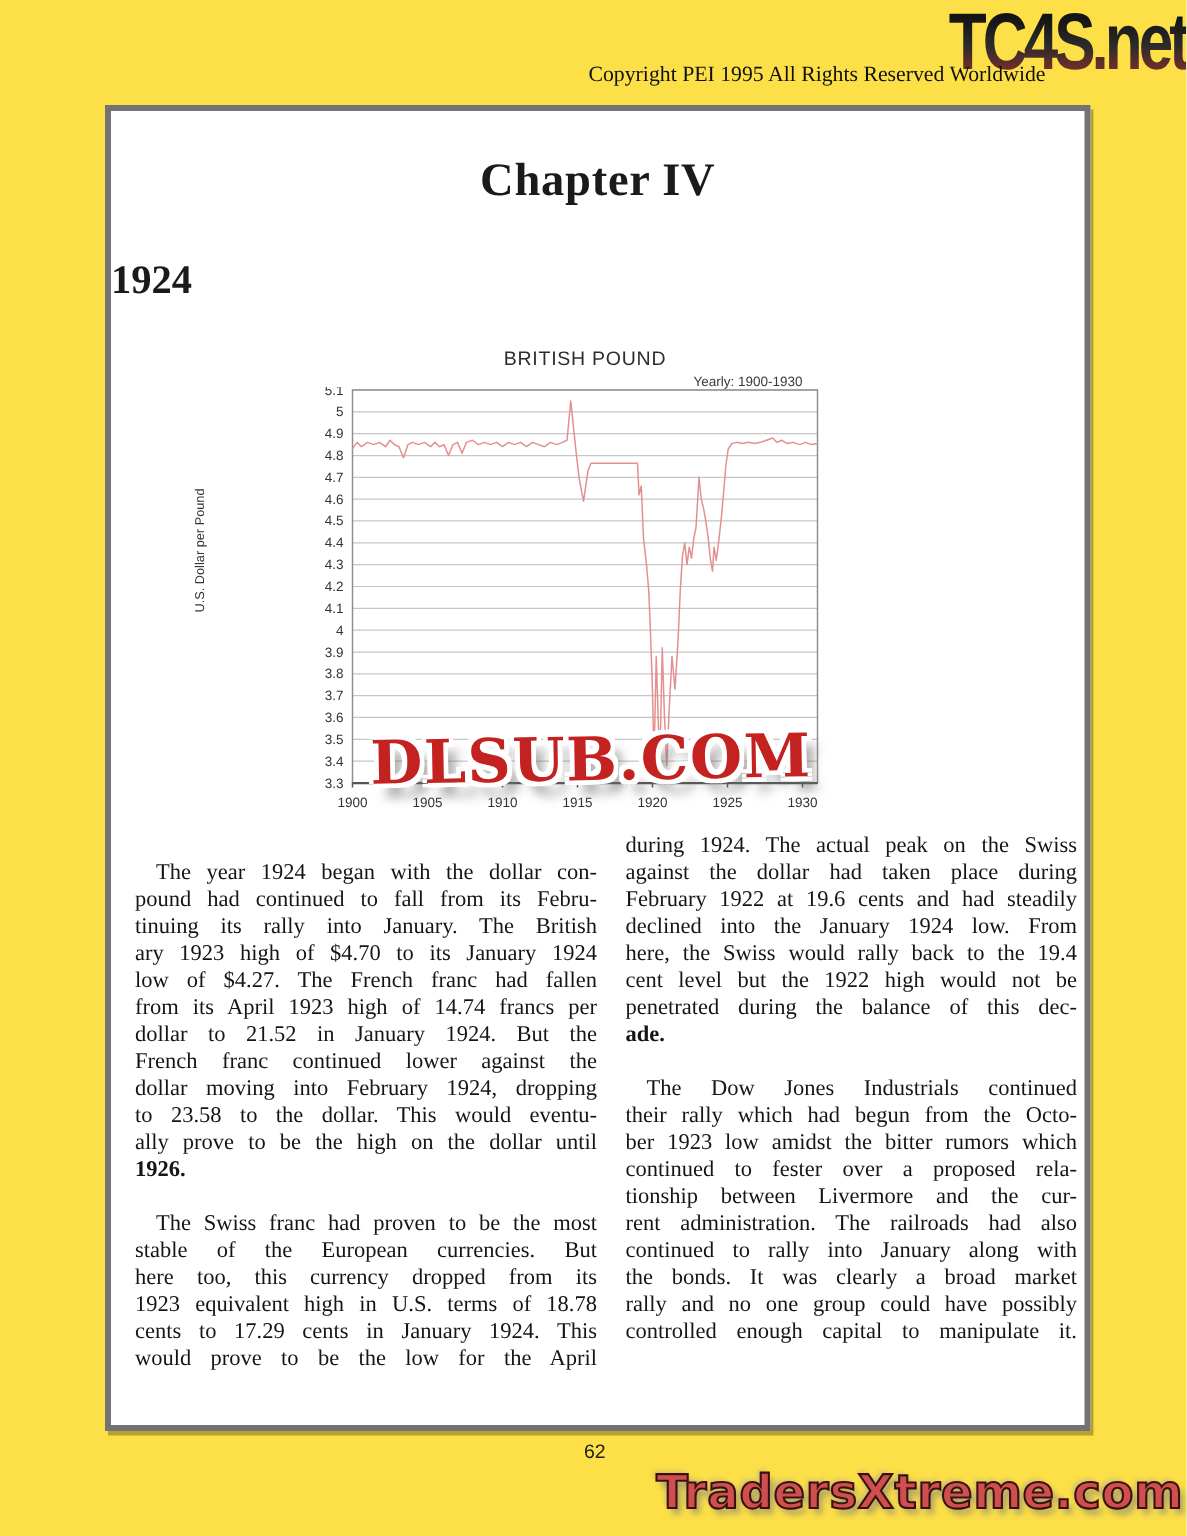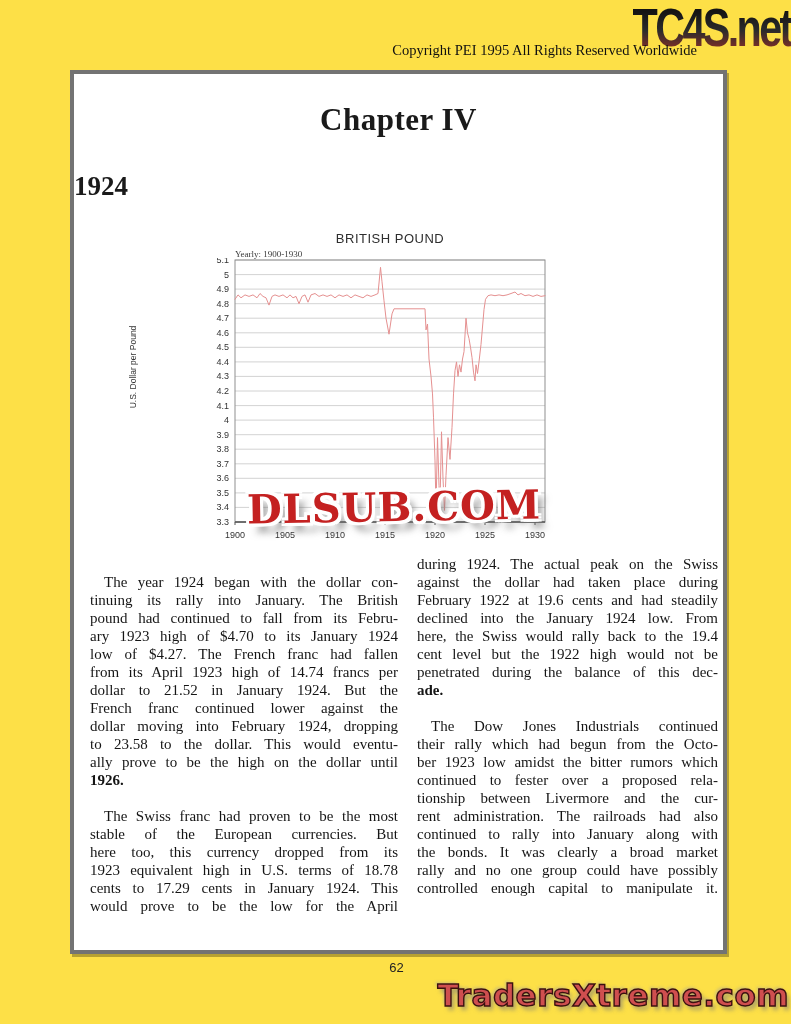--- a/index.html
+++ b/index.html
@@ -17,22 +17,22 @@
   .sheet{position:absolute;left:70px;top:70px;width:649px;height:876px;background:#fff;
     border:4px solid #737373;box-shadow:2px 3px 0 rgba(0,0,0,0.28);}
   .chapter-title{position:absolute;top:28px;left:0;width:100%;text-align:center;
     font-size:31px;font-weight:bold;letter-spacing:0.5px;}
   .year-title{position:absolute;top:97px;left:0;width:100%;text-align:left;
     font-size:27px;font-weight:bold;}
 
   
   .chart-title{position:absolute;left:161px;top:157px;width:310px;text-align:center;
     font-family:"Liberation Sans",sans-serif;font-size:13px;color:#2e2e2e;letter-spacing:0.5px;}
-  .chart-subtitle{position:absolute;left:161px;top:175px;width:310px;text-align:left;
-    font-family:Liberation Serif, serif;font-size:9px;color:#3a3a3a;}
+  .chart-subtitle{position:absolute;left:151px;top:175px;width:310px;text-align:right;
+    font-family:Liberation Sans, sans-serif;font-size:9px;color:#3a3a3a;}
   .chart-ylabel{position:absolute;left:1px;top:286px;width:120px;height:14px;text-align:center;
     font-family:"Liberation Sans",sans-serif;font-size:8.5px;color:#333;
     transform:rotate(-90deg);}
   #chart-svg{position:absolute;left:100px;top:184px;width:440px;height:300px;}
   #chart-svg .tick{font-family:"Liberation Sans",sans-serif;font-size:9px;fill:#333;}
 
   .wm-chart{position:absolute;left:166px;top:411px;width:308px;text-align:center;z-index:5;
     font-family:"DejaVu Serif",serif;font-weight:bold;font-size:40px;line-height:44px;
     color:#c42121;letter-spacing:1px;transform:rotate(-1deg);
     text-shadow:-3px -3px 0 #fff,3px -3px 0 #fff,-3px 3px 0 #fff,3px 3px 0 #fff,
@@ -126,22 +126,22 @@
         <text class="tick" x="311.0" y="280" text-anchor="middle">1925</text>
         <line x1="361.0" y1="264" x2="361.0" y2="267" stroke="#555" stroke-width="1"></line>
         <text class="tick" x="361.0" y="280" text-anchor="middle">1930</text>
         <polyline points="61.0,41.3 64.0,36.9 67.0,39.8 71.0,36.9 75.0,38.4 79.0,36.9 83.0,39.8 86.0,35.5 89.0,38.4 92.0,39.8 95.0,47.1 98.0,38.4 101.0,36.9 105.0,38.4 109.0,36.9 113.0,39.8 116.0,36.9 119.0,39.8 122.0,38.4 125.0,45.7 128.0,38.4 131.0,36.9 134.0,44.2 137.0,36.9 141.0,35.5 145.0,38.4 149.0,36.9 153.0,38.4 157.0,36.9 161.0,39.8 165.0,36.9 169.0,38.4 173.0,36.9 177.0,39.8 181.0,36.9 185.0,38.4 189.0,39.8 193.0,36.9 197.0,38.4 201.0,36.9 204.0,35.5 206.5,9.3 208.0,23.8 210.0,42.8 212.0,60.2 215.0,76.2 218.0,55.9 220.0,50.8 226.0,50.8 231.0,50.8 236.0,50.8 241.0,50.8 246.0,50.8 251.0,50.8 252.0,71.9 253.5,66.0 255.0,101.0 257.0,118.4 258.5,135.9 259.5,159.2 261.0,202.9 262.0,249.4 263.5,179.6 265.0,227.6 266.0,246.5 267.5,173.8 269.0,220.3 270.5,252.4 272.0,217.4 274.0,179.6 276.0,201.4 278.0,169.4 279.5,135.9 281.0,112.6 282.5,103.9 284.0,118.4 285.5,106.8 287.0,114.1 288.5,101.0 290.0,93.7 292.0,60.2 293.5,74.8 295.0,80.6 296.5,89.3 298.0,99.5 299.5,114.1 301.0,122.8 302.0,106.8 303.5,115.5 305.0,103.9 307.0,86.4 308.5,69.0 310.0,51.5 311.5,41.3 314.0,37.7 317.0,36.9 321.0,37.7 325.0,36.9 329.0,37.7 333.0,36.9 337.0,35.5 341.0,34.0 344.0,36.9 347.0,35.5 351.0,37.7 355.0,36.9 359.0,38.4 363.0,36.9 367.0,38.4 371.0,37.7" fill="none" stroke="#e59090" stroke-width="1" stroke-linejoin="round" stroke-linecap="round"></polyline>
       </svg>
     <div class="wm-chart">DLSUB.COM</div>
 
     <div class="col col-left">
         <div class="para">
           <div class="tline indent">The year 1924 began with the dollar con-</div>
+          <div class="tline">pound had continued to fall from its Febru-</div>
           <div class="tline">tinuing its rally into January.  The British</div>
-          <div class="tline">pound had continued to fall from its Febru-</div>
           <div class="tline">ary 1923 high of $4.70 to its January 1924</div>
           <div class="tline">low of $4.27.  The French franc had fallen</div>
           <div class="tline">from its April 1923 high of 14.74 francs per</div>
           <div class="tline">dollar to 21.52 in January 1924.  But the</div>
           <div class="tline">French franc continued lower against the</div>
           <div class="tline">dollar moving into February 1924, dropping</div>
           <div class="tline">to 23.58 to the dollar.  This would eventu-</div>
           <div class="tline">ally prove to be the high on the dollar until</div>
           <div class="tline last">1926.</div>
         </div>

